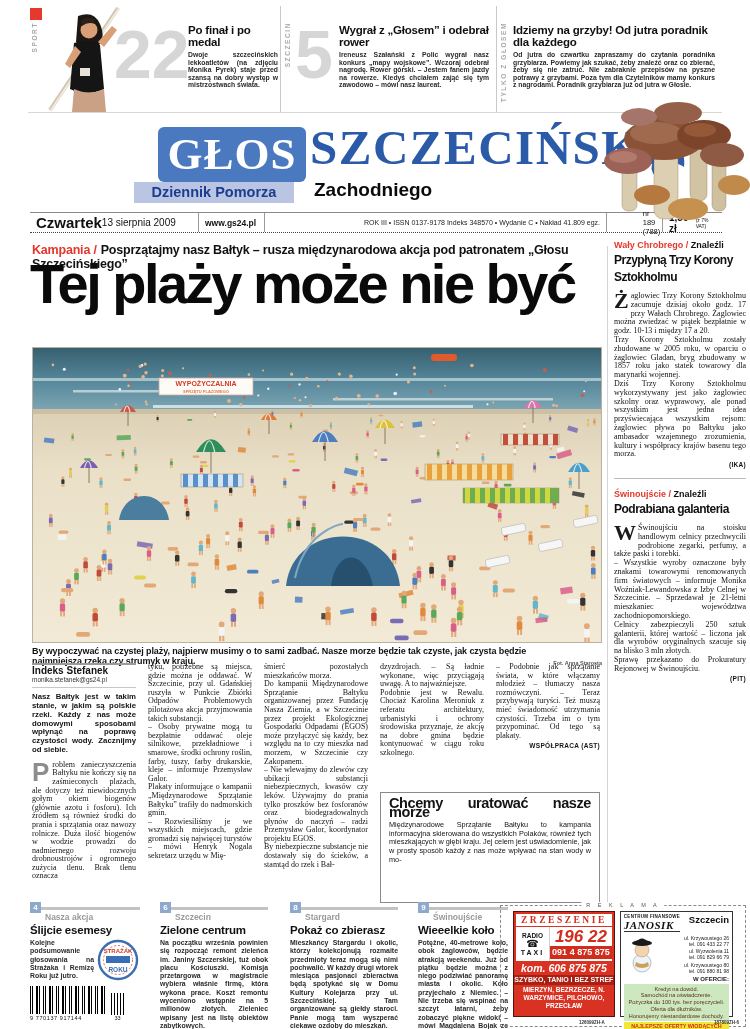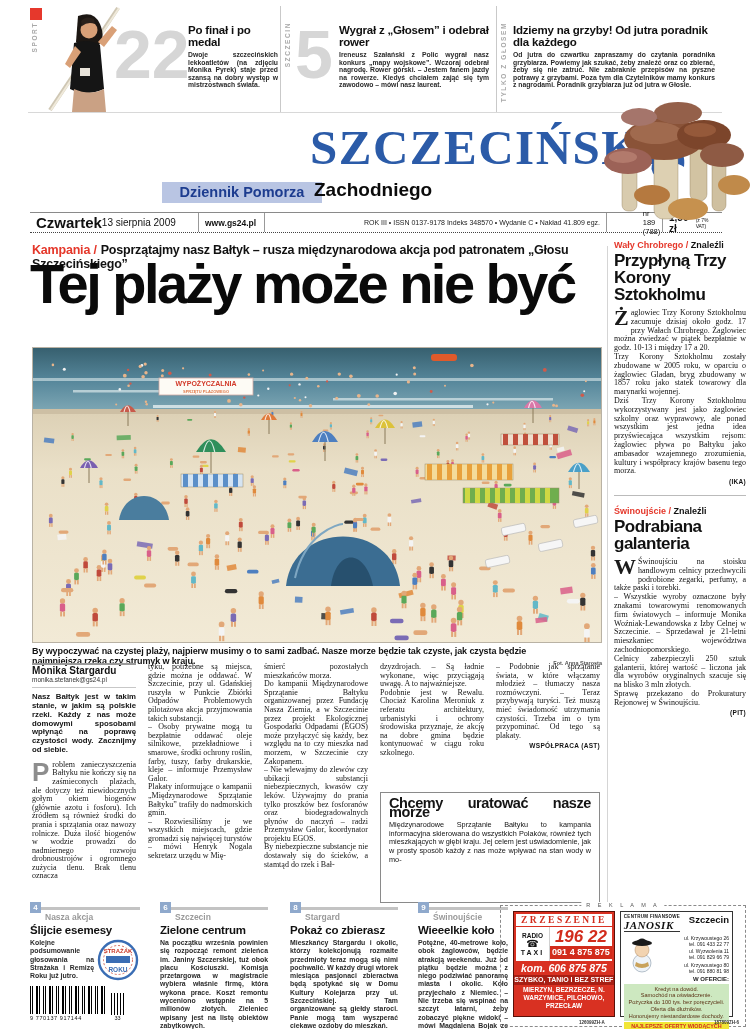--- a/index.html
+++ b/index.html
@@ -19,21 +19,21 @@
   .tt-title { font-weight:bold; font-size:11.5px; line-height:12px; color:#101010; letter-spacing:-0.2px; }
   .tt-body { margin-top:3px; font-size:6.8px; line-height:7.6px; font-weight:600; color:#2a2a2a; text-align:justify; }
   .tt1-text { position:absolute; left:160px; top:18px; width:90px; }
   .tt2-text { position:absolute; left:58px; top:18px; width:150px; }
   .tt3-text { position:absolute; left:16px; top:18px; width:202px; }
   .athlete { position:absolute; left:16px; top:0; }
 
   
   .masthead { position:absolute; left:30px; top:113px; width:692px; height:98px; }
   .glos-box { position:absolute; left:128px; top:14px; width:148px; height:55px; background:#4a79c0; border-radius:6px; color:#fff; font-family:"Liberation Serif", serif; font-weight:bold; font-size:45px; text-align:center; line-height:54px; letter-spacing:1px; z-index:1; }
-  .dziennik { position:absolute; left:132px; top:69px; width:160px; height:21px; background:#b9c5e3; color:#1d3c8f; font-weight:bold; font-size:14.5px; text-align:center; line-height:21px; z-index:1; }
+  .dziennik { position:absolute; left:104px; top:69px; width:160px; height:21px; background:#b9c5e3; color:#1d3c8f; font-weight:bold; font-size:14.5px; text-align:center; line-height:21px; z-index:1; }
   .szcz { position:absolute; left:280px; top:10px; font-family:"Liberation Serif", serif; font-weight:bold; font-size:49px; line-height:1; color:#2b5ba8; letter-spacing:1.5px; z-index:1; white-space:nowrap; }
   .zach { position:absolute; left:284px; top:66px; font-size:19px; font-weight:bold; color:#0b0b0b; z-index:1; }
   .eagle { position:absolute; left:592px; top:-8px; z-index:0; }
   .mushrooms { position:absolute; left:562px; top:-14px; z-index:3; }
 
   
   .dateline { position:absolute; left:30px; top:212px; width:692px; height:21px; border-top:1px solid #8a8a8a; border-bottom:1px dotted #444; display:flex; align-items:center; z-index:2; background:transparent; }
   .dl-cell { padding:0 6px; height:100%; display:flex; align-items:center; }
   .dl-sep { border-left:1px solid #999; }
   .dl-date { width:168px; font-size:10px; }
@@ -69,21 +69,21 @@
   .ib-title { font-weight:bold; font-size:14.5px; letter-spacing:-0.4px; margin-bottom:5px; }
   .ib-cols { display:flex; gap:10px; font-size:7.3px; line-height:8.6px; text-align:justify; }
   .ib-cols > div { flex:1; }
 
   
   .vrule { position:absolute; left:607px; top:246px; width:1px; height:656px; background:#d5d5d5; }
   .rail { position:absolute; left:614px; top:240px; width:108px; }
   .rail { width:132px; }
   .rail-kicker { font-size:9px; font-weight:bold; }
   .rail-kicker .red { color:#e5372a; }
-  .rail-head { font-size:17px; line-height:17px; font-weight:bold; letter-spacing:-0.5px; margin:2px 0 6px; }
+  .rail-head { font-size:12px; line-height:17px; font-weight:bold; letter-spacing:-0.5px; margin:2px 0 6px; }
   .rail-body { font-family:"Liberation Serif", serif; font-size:8px; line-height:8.8px; text-align:justify; }
   .rail-dc { float:left; font-family:"Liberation Serif", serif; font-weight:bold; font-size:22px; line-height:18px; padding-right:2px; color:#1a1a1a; }
   .rail-div { border-top:1px solid #bbb; margin:8px 0 6px; }
   .story2 { margin-top:10px; }
 
   
   .bottom { position:absolute; left:30px; top:907px; display:flex; }
   .bt { position:relative; border-top:3px solid #c3c3c3; padding-top:6px; }
   .bt1 { width:110px; margin-right:20px; }
   .bt2 { width:108px; margin-right:22px; }
@@ -181,20 +181,21 @@
     <svg class="eagle" width="78" height="80" viewBox="0 0 78 80">
       <g fill="#2d5ca9">
         <path d="M30,6 l5,8 5,-10 5,10 5,-8 3,12 -22,2 z"></path>
         <circle cx="41" cy="26" r="9"></circle>
         <path d="M48,24 q8,1 7,7 l-8,-2 z"></path>
         <path d="M34,32 q-16,6 -20,22 q12,-4 18,2 q-6,8 2,16 q6,-10 14,-8 q10,-16 2,-30 q-8,4 -16,-2 z"></path>
         <path d="M52,38 q12,8 10,24 q-8,-6 -14,-2 z"></path>
       </g>
       <circle cx="38.5" cy="24.5" r="1.6" fill="#fff"></circle>
     </svg>
+    <div class="glos-box">GŁOS</div>
     <div class="dziennik">Dziennik Pomorza</div>
     <div class="szcz">SZCZECIŃSKI</div>
     <div class="zach">Zachodniego</div>
     <svg class="mushrooms" width="160" height="132" viewBox="0 0 160 132">
       <g stroke="#8d7a58" stroke-width="0.4">
         <rect x="62" y="52" width="24" height="68" rx="9" fill="#ddd0b2"></rect>
         <rect x="98" y="46" width="17" height="56" rx="7" fill="#d2c3a2"></rect>
         <rect x="30" y="68" width="15" height="44" rx="6" fill="#d8cbae"></rect>
         <rect x="120" y="60" width="14" height="52" rx="6" fill="#cfc0a0"></rect>
       </g>
@@ -1293,21 +1294,21 @@
   </div>
 
   <div class="caption-row">
     <div class="caption">By wypoczywać na czystej plaży, najpierw musimy o to sami zadbać. Nasze morze będzie tak czyste, jak czysta będzie najmniejsza rzeka czy strumyk w kraju.</div>
     <div class="credit">Fot. Anna Starosta</div>
   </div>
 
   <div class="article">
     <div class="acol">
       <div class="byline">
-        <div class="name">Monika Stargardu</div>
+        <div class="name">Indeks Stefanek</div>
         <div class="mail">monika.stefanek@gs24.pl</div>
       </div>
       <div class="lead">Nasz Bałtyk jest w takim stanie, w jakim są polskie rzeki. Każdy z nas może domowymi sposobami wpłynąć na poprawę czystości wody. Zacznijmy od siebie.</div>
       <div>
         <span class="dropcap">P</span><span class="pre">roblem zanieczyszczenia Bałtyku nie kończy się na zaśmieconych plażach, ale dotyczy też niewidocznych gołym okiem biogenów (głównie azotu i fosforu). Ich źródłem są również środki do prania i sprzątania oraz nawozy rolnicze. Duża ilość biogenów w wodzie prowadzi do nadmiernego rozwoju drobnoustrojów i ogromnego zużycia tlenu. Brak tlenu oznacza</span>
       </div>
     </div>
     <div class="acol pre">tyku, potrzebne są miejsca, gdzie można je oddawać. W Szczecinie, przy ul. Gdańskiej ruszyła w Punkcie Zbiórki Odpadów Problemowych pilotażowa akcja przyjmowania takich substancji.
 – Osoby prywatne mogą tu bezpłatnie oddawać oleje silnikowe, przekładniowe i smarowe, środki ochrony roślin, farby, tuszy, farby drukarskie, kleje – informuje Przemysław Galor.
 Plakaty informujące o kampanii „Międzynarodowe Sprzątanie Bałtyku” trafiły do nadmorskich gmin.

